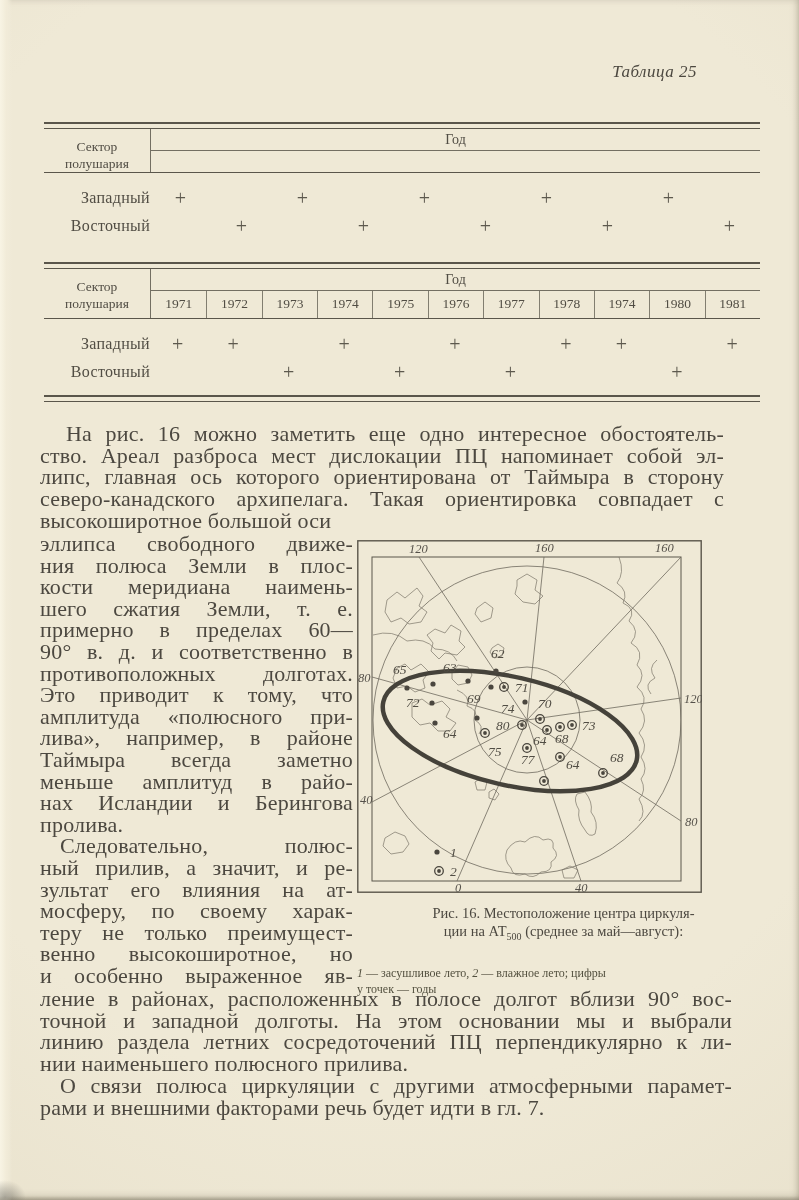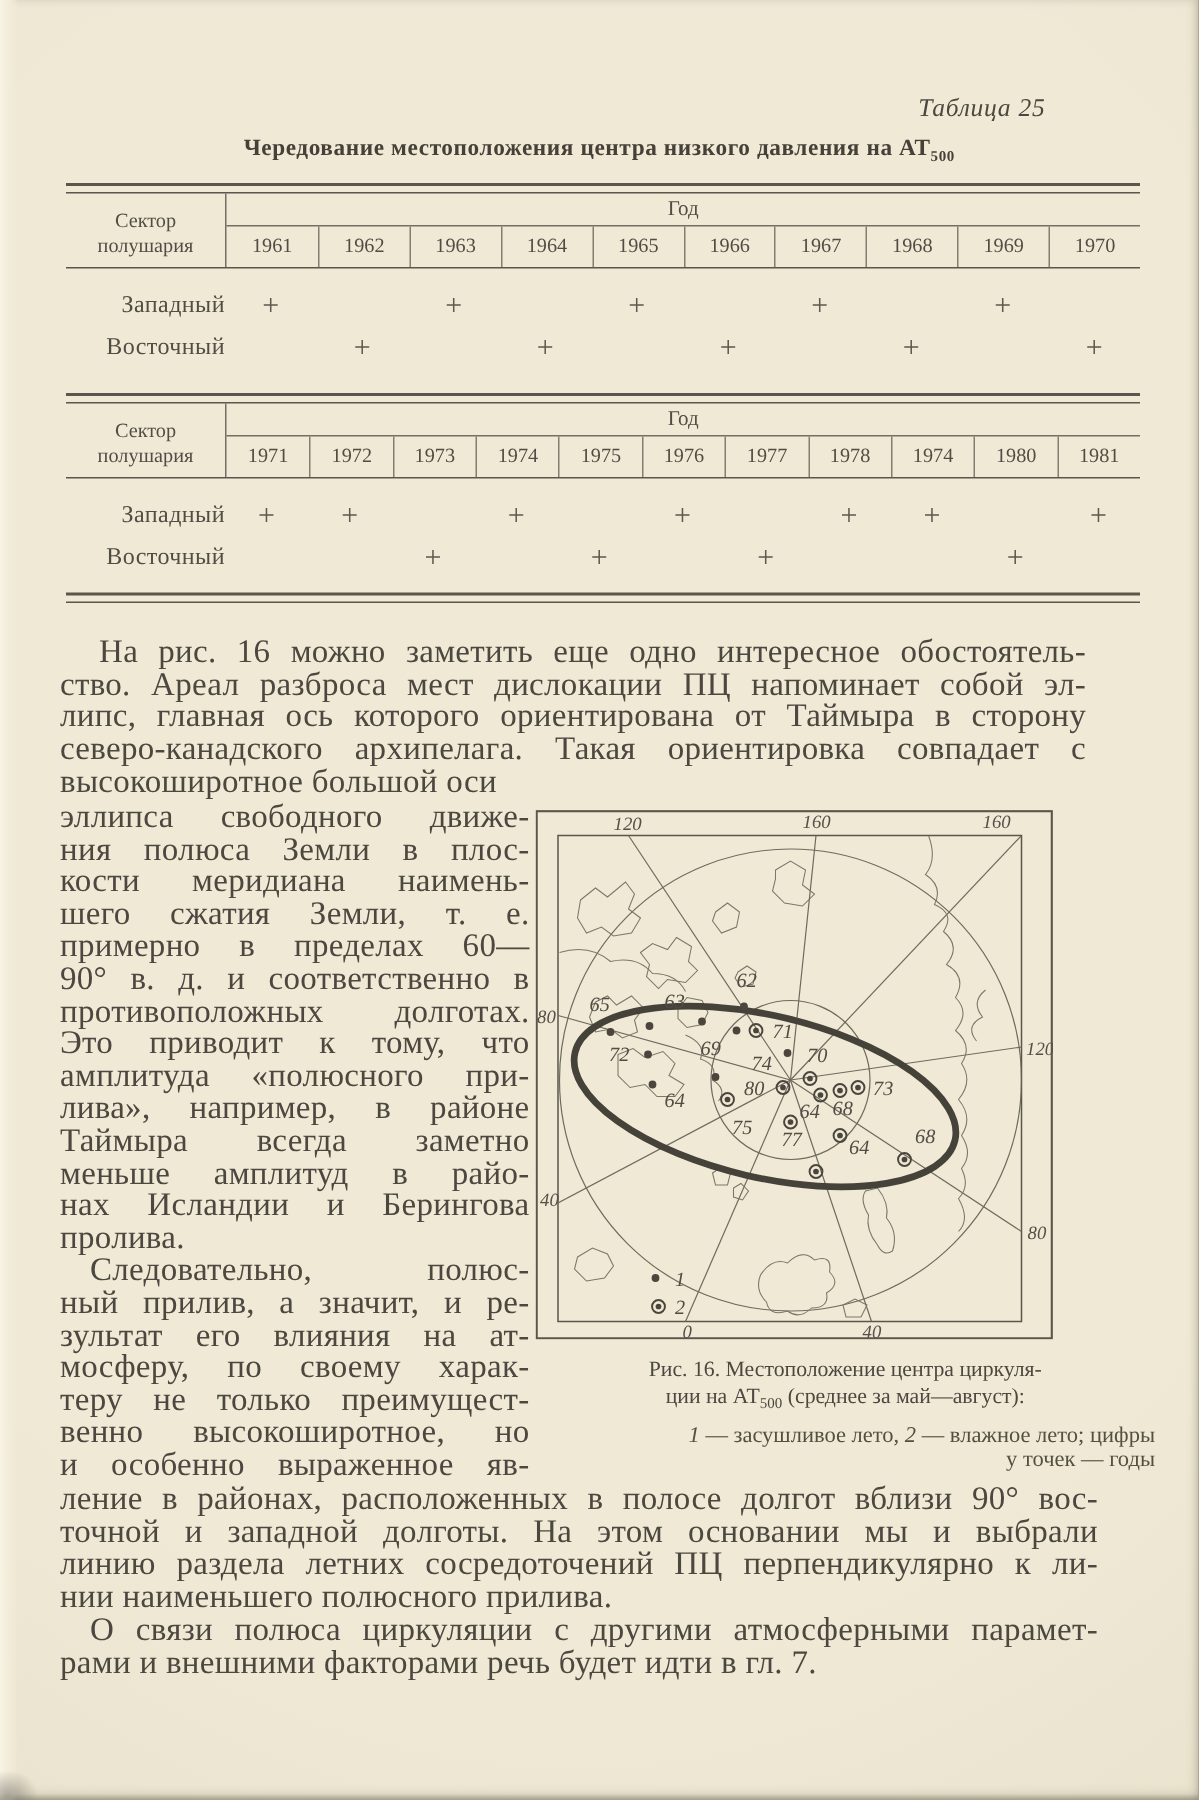--- a/index.html
+++ b/index.html
@@ -55,52 +55,39 @@
   .indent1{text-indent:20px;}
   .full2{position:absolute;top:988px;left:40px;width:692px;}
   .full2-last{position:absolute;top:1053px;left:40px;width:692px;}
   .full3{position:absolute;top:1075px;left:40px;width:692px;text-indent:20px;}
   .full3-last{position:absolute;top:1097px;left:40px;width:692px;}
 
   
   .figure{position:absolute;top:540px;left:357px;width:413px;}
   .figure svg{display:block;}
   .cap{margin-top:11px;text-align:center;font-size:14.5px;line-height:18px;white-space:pre-line;color:#4c4840;}
-  .legend{margin-top:3px;text-align:right;font-size:15px;line-height:16px;white-space:pre-line;color:#53503f;}
+  .legend{margin-top:19px;text-align:left;font-size:12px;line-height:16px;white-space:pre-line;color:#53503f;}
   .legend i{font-style:italic;}
 </style>
 </head>
 <body>
 
 <div class="page">
   <div class="edge-strip"></div>
 
   <div class="tab-label">Таблица 25</div>
 
-  <div class="title"><span>Чередование местоположения центра низкого давления на АТ</span><sub>500</sub></div>
 
   <div class="ttable t1" style="--n:10">
     <div class="rule-heavy"></div>
     <div class="t-head">
       <div class="t-sector">Сектор
 полушария</div>
       <div class="t-years">
         <div class="t-god">Год</div>
-        <div class="t-yearrow">
-            <span>1961</span>
-            <span>1962</span>
-            <span>1963</span>
-            <span>1964</span>
-            <span>1965</span>
-            <span>1966</span>
-            <span>1967</span>
-            <span>1968</span>
-            <span>1969</span>
-            <span>1970</span>
-          </div>
       </div>
     </div>
     <div class="rule-mid"></div>
     <div class="t-row first">
       <div class="t-rowlabel">Западный</div>
       <div class="t-cells">
           <span>+</span>
           <span></span>
           <span>+</span>
           <span></span>

